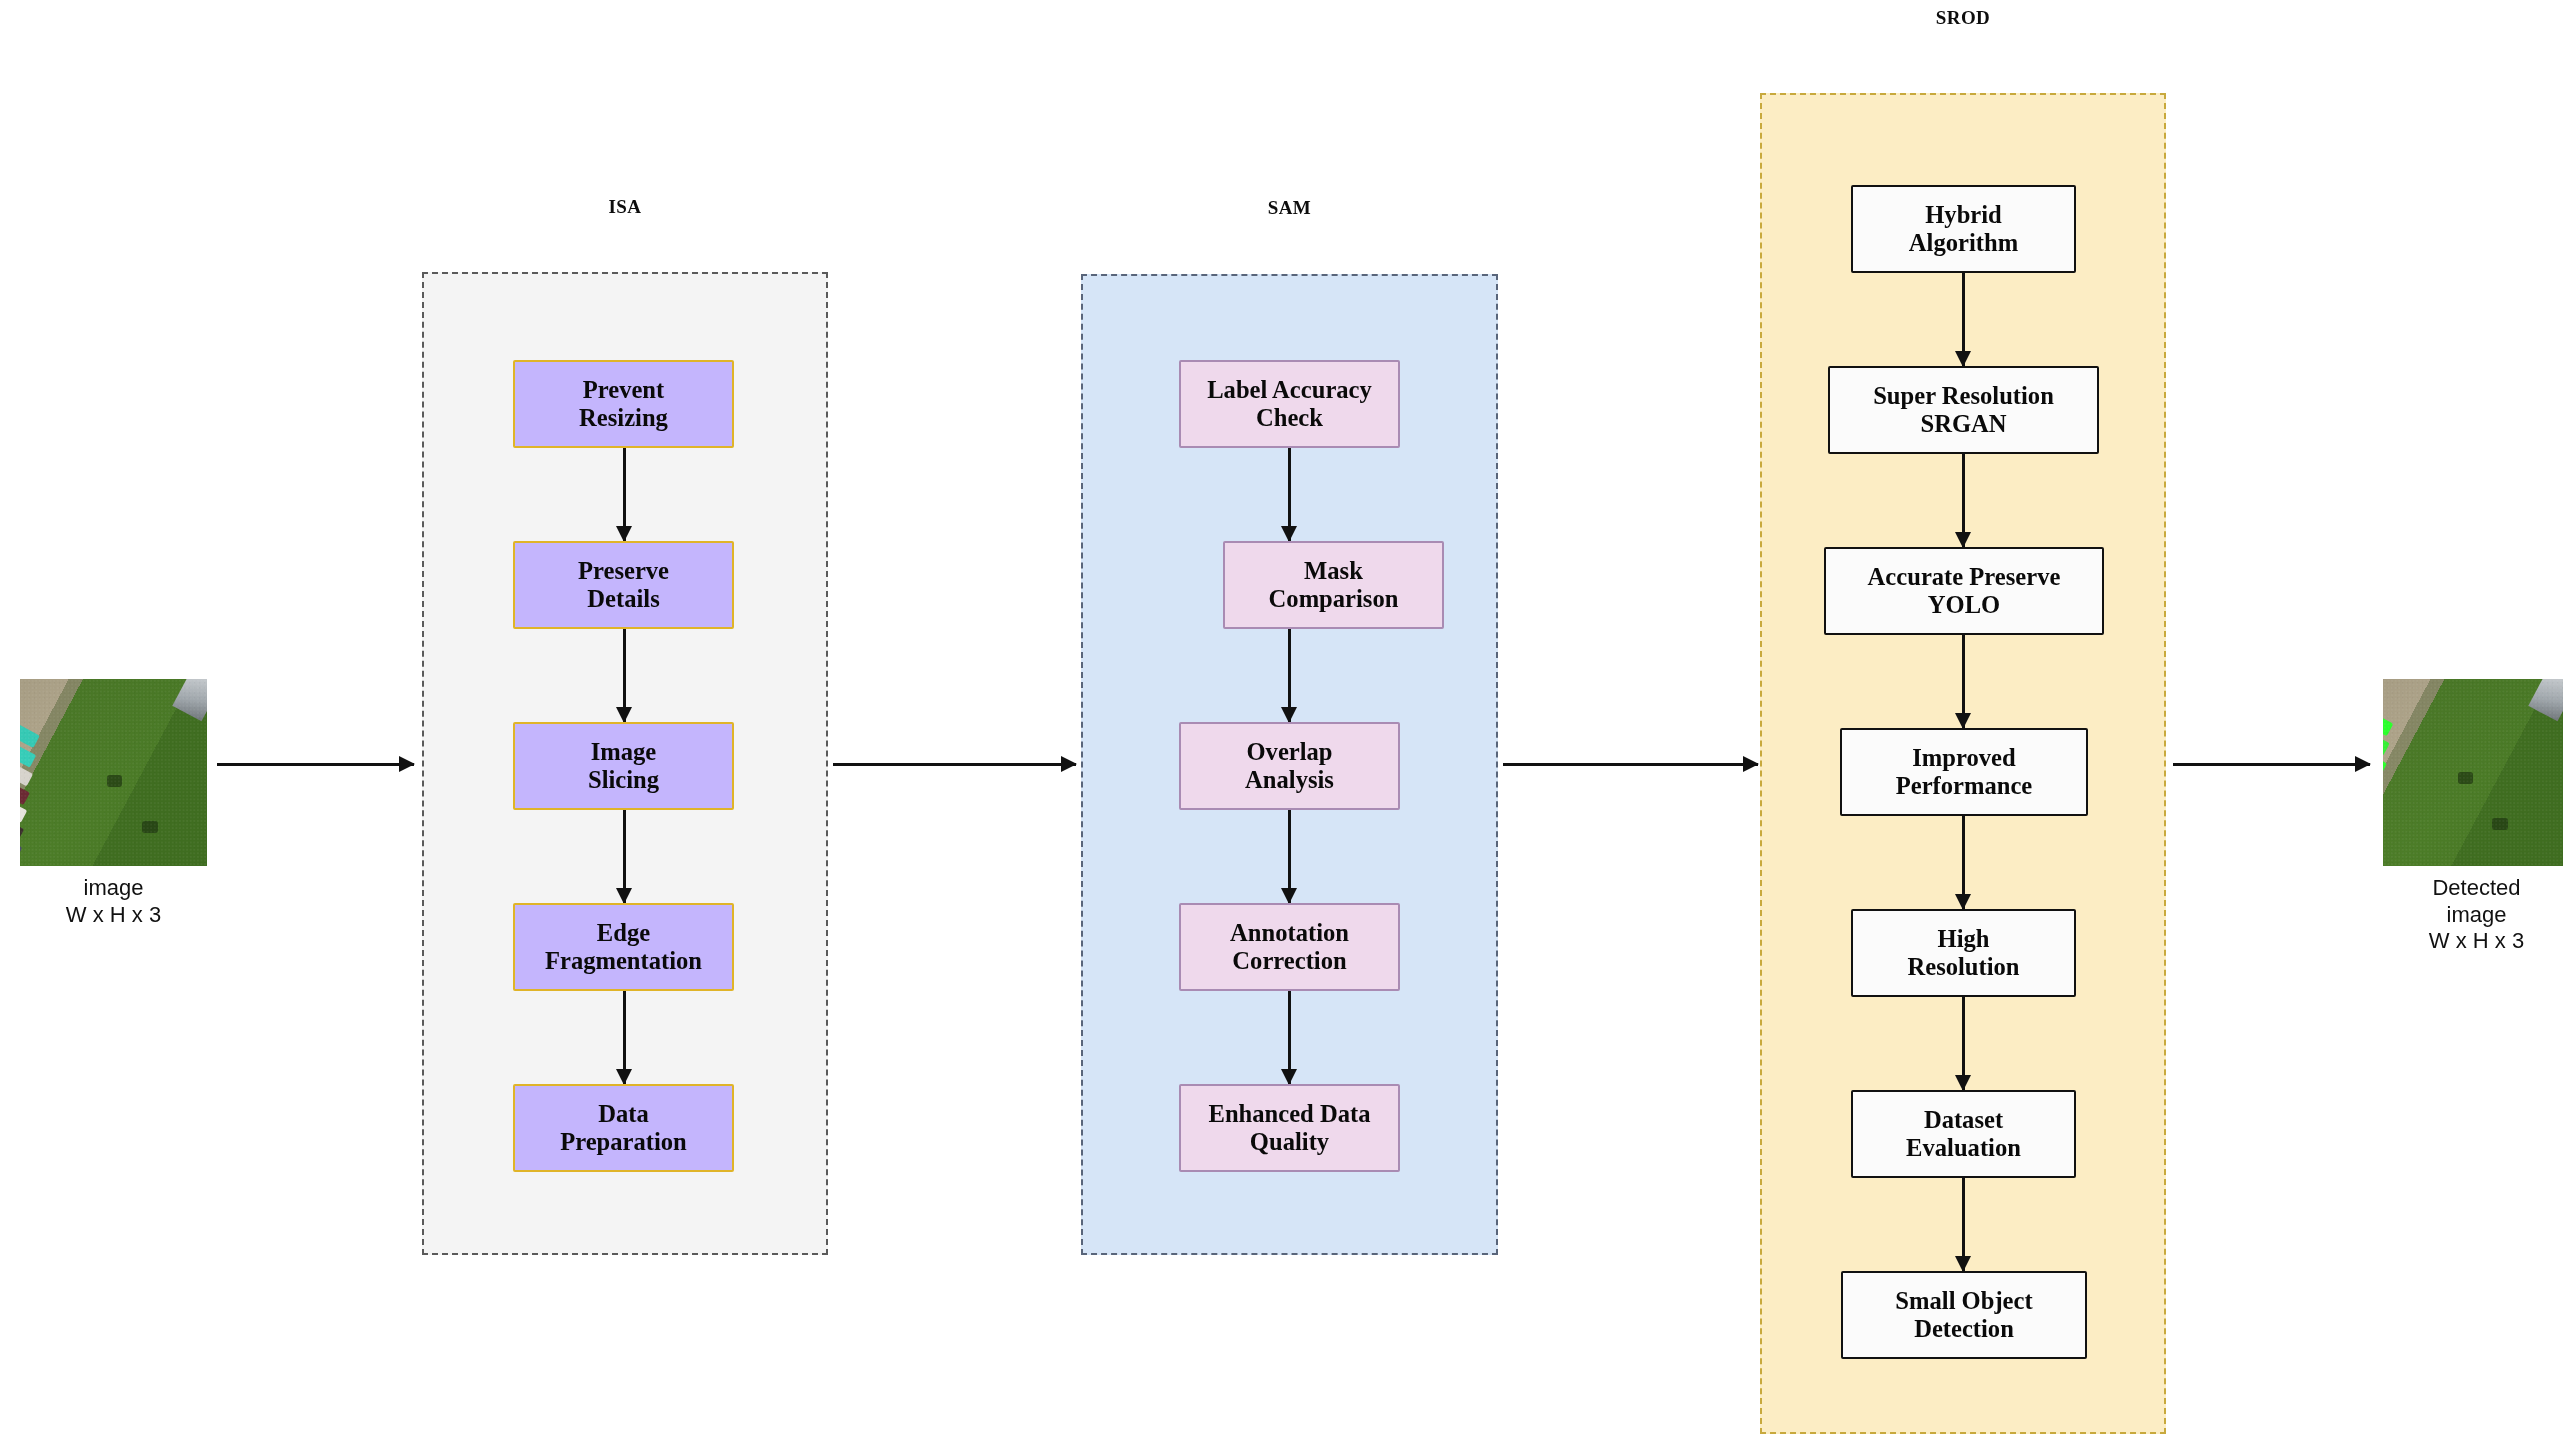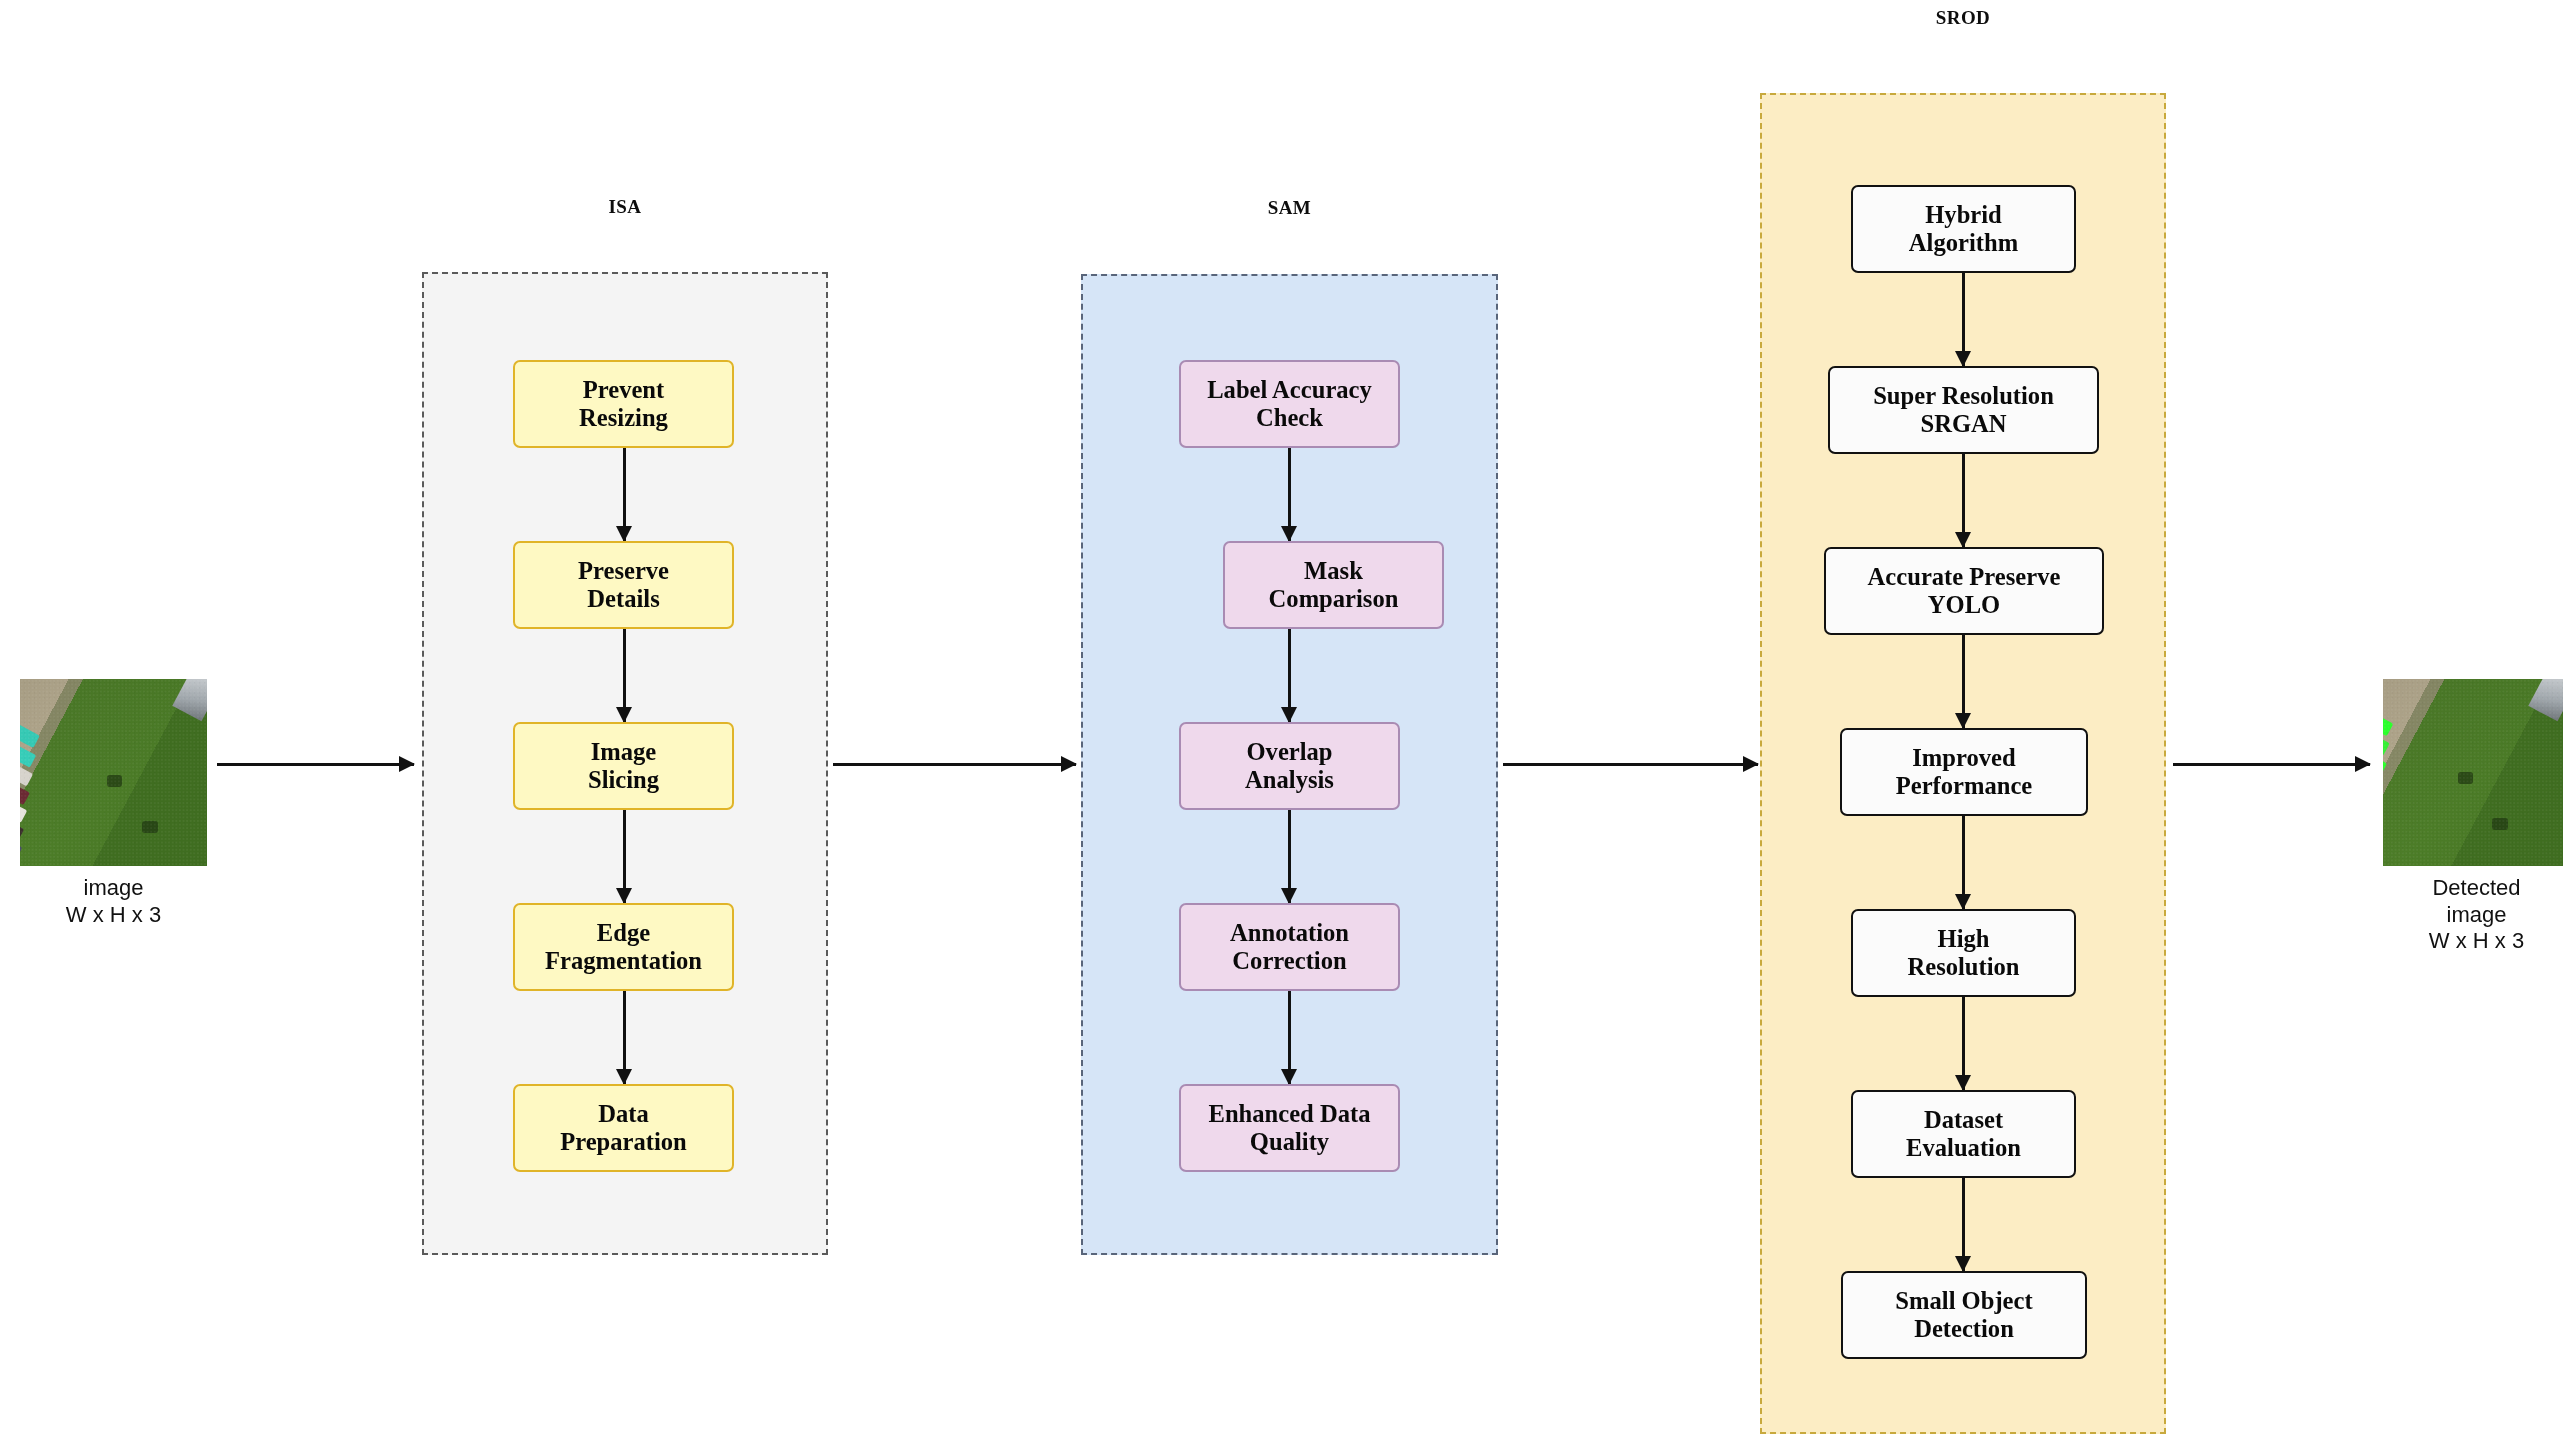--- a/index.html
+++ b/index.html
@@ -50,27 +50,27 @@
     position: absolute;
     box-sizing: border-box;
     display: flex;
     align-items: center;
     justify-content: center;
     text-align: center;
     font-weight: bold;
     font-size: 24.6px;
     line-height: 1.14;
     color: #0a0a0a;
-    border-radius: 7px;
+    border-radius: 2px;
     padding: 1.4px 4.3px;
     font-family: "Liberation Serif", "DejaVu Serif", serif;
     white-space: pre-line;
   }
   .node-isa {
-    background: #fef9c3;
+    background: #c4b5fd;
     border: 2.2px solid #e0b428;
   }
   .node-sam {
     background: #efd9ec;
     border: 2.2px solid #a98bb3;
     font-family: Liberation Serif, serif;
   }
   .node-srod {
     background: #fbfbfb;
     border: 2.2px solid #111111;

